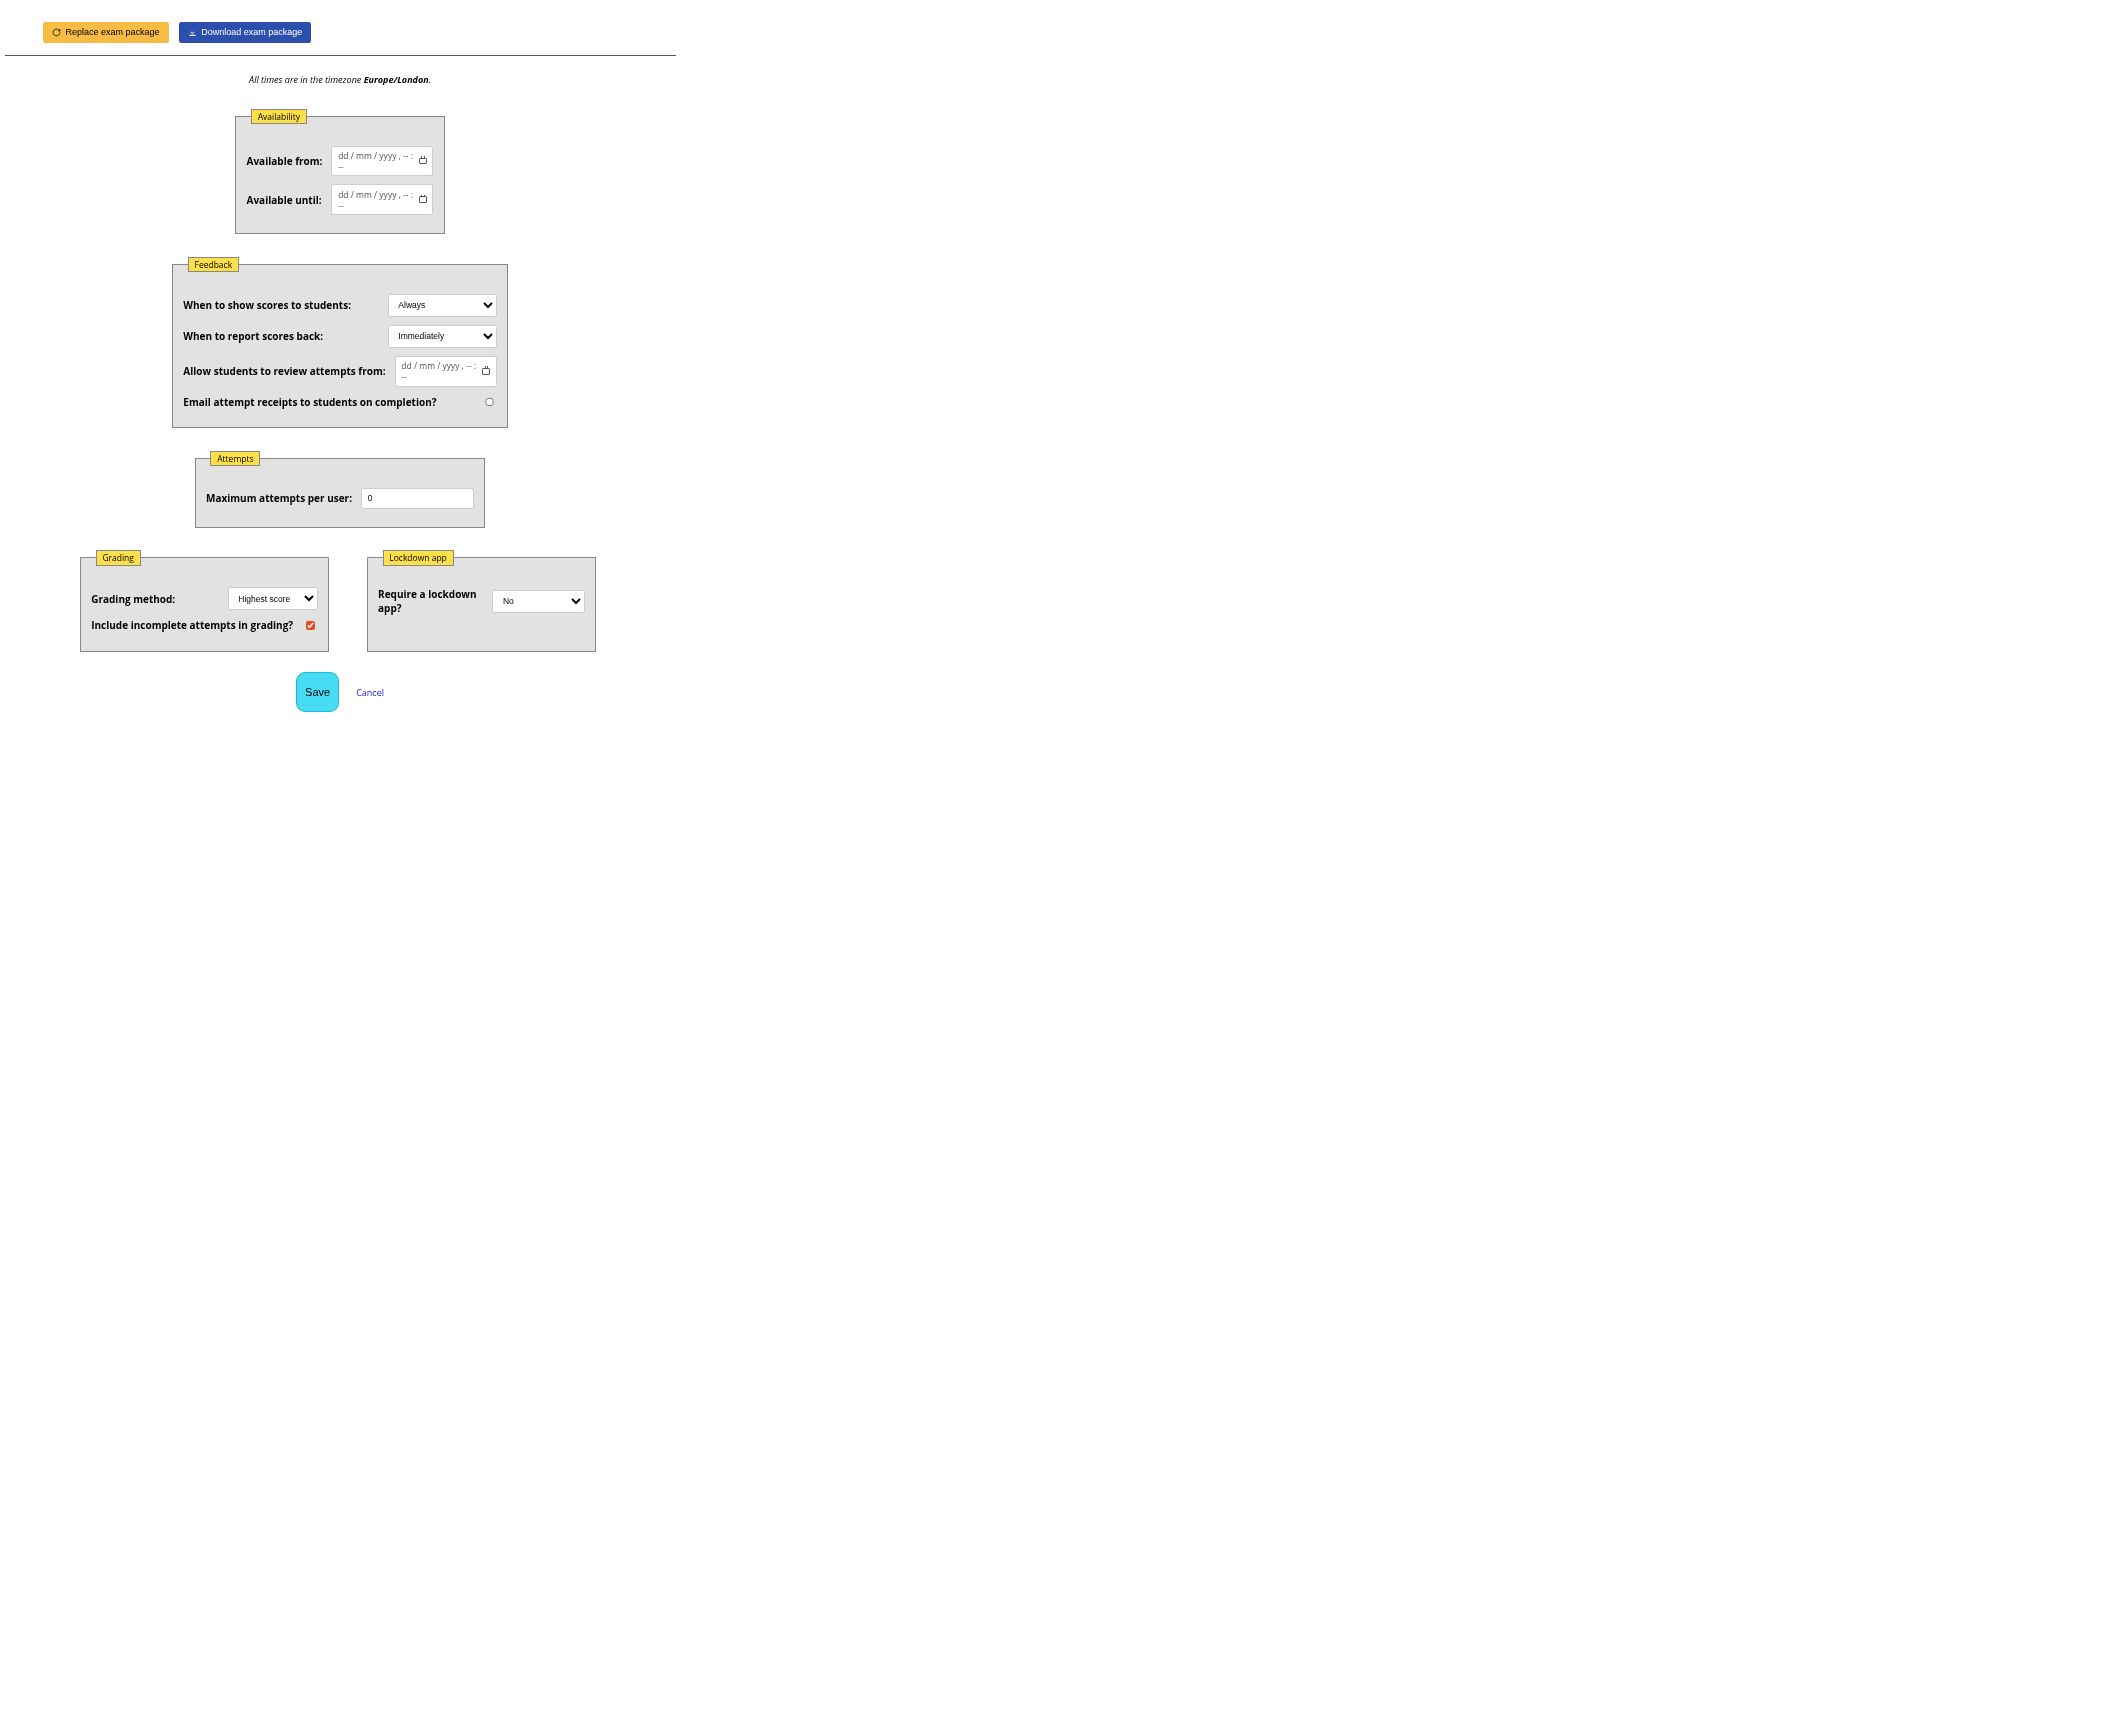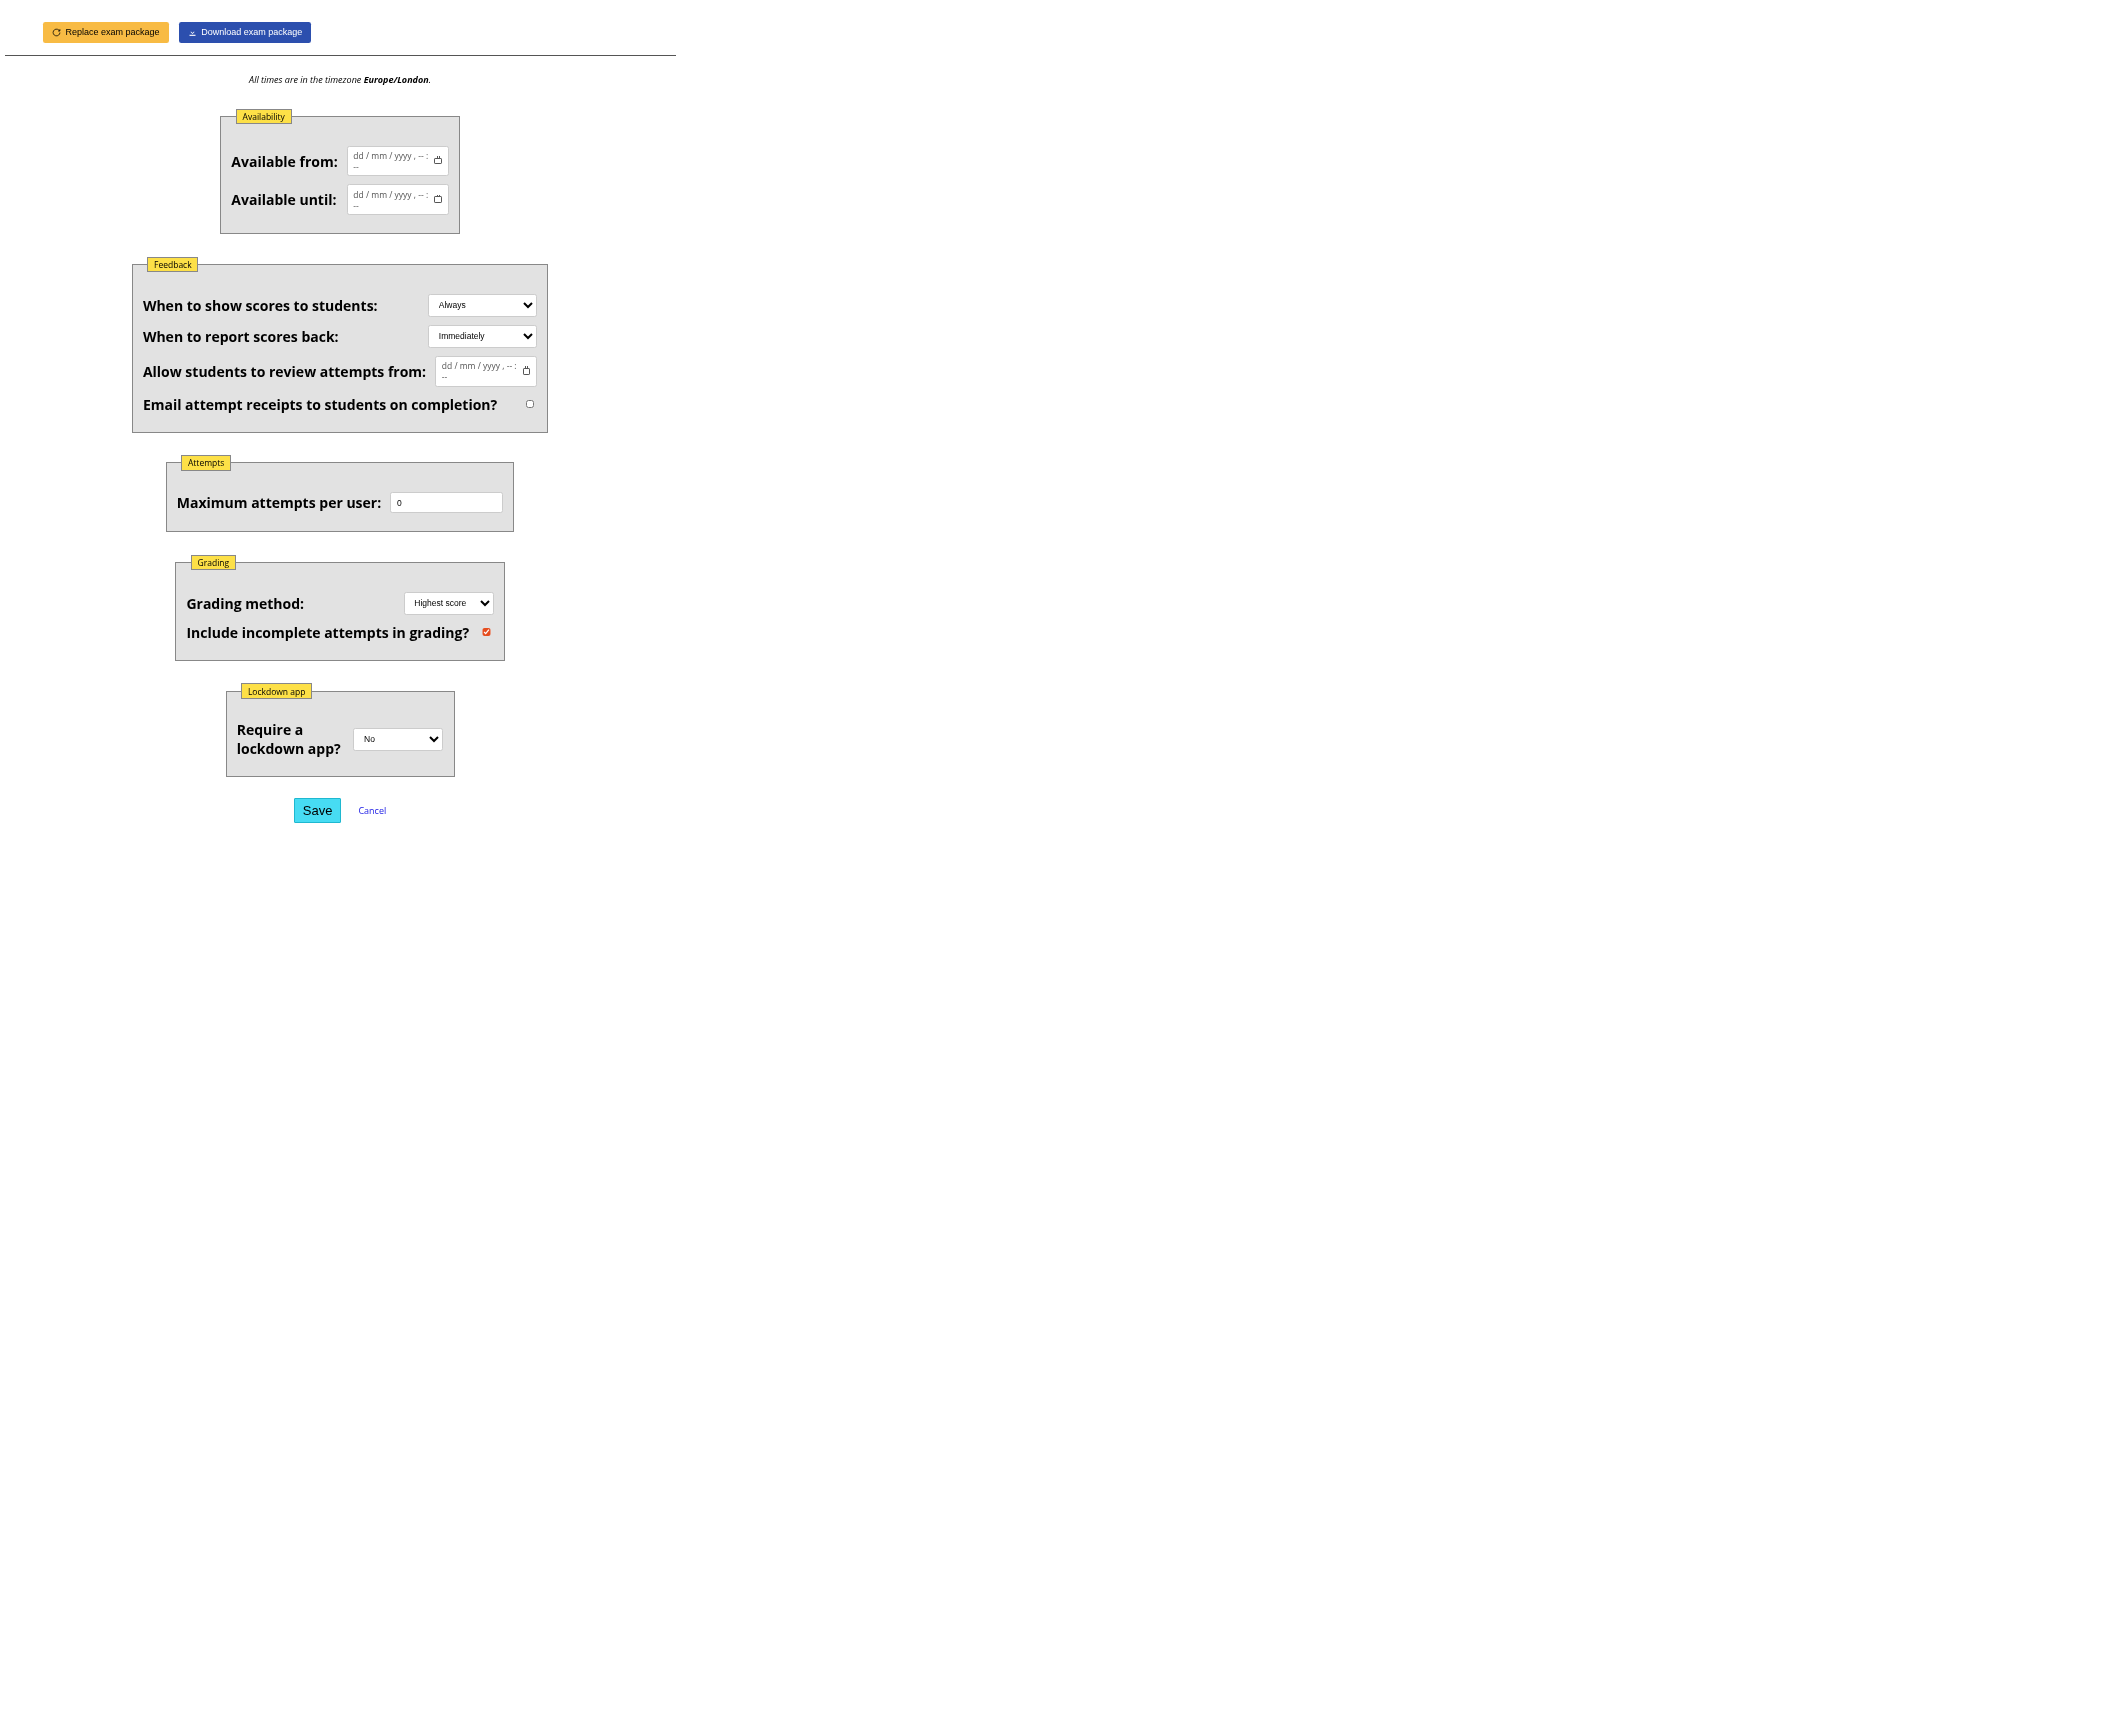--- a/index.html
+++ b/index.html
@@ -108,21 +108,21 @@
   }
   .field-row {
     display: flex;
     align-items: center;
     justify-content: space-between;
     gap: 9px;
     margin: 8px 0;
   }
   .field-row label, .field-row .lbl {
     font-weight: 700;
-    font-size: 14px;
+    font-size: 10px;
   }
   .datetime-mock {
     background: #fff;
     border: 0.6px solid #ccc;
     border-radius: 2.3px;
     padding: 3.4px 5.7px;
     display: inline-flex;
     align-items: center;
     gap: 5.7px;
     color: #555;
@@ -167,23 +167,23 @@
   .actions {
     display: flex;
     gap: 17px;
     justify-content: center;
     align-items: center;
     margin-top: 20.3px;
   }
   .save-btn {
     background: #47dcf3;
     border: 0.6px solid #1fb8d0;
-    padding: 4px 8px;
-    font-size: 13px;
-    border-radius: 1px;
+    padding: 13px 8px;
+    font-size: 11px;
+    border-radius: 9px;
     cursor: pointer;
   }
   .cancel-link {
     color: #2020e6;
     text-decoration: none;
     font-size: 9px;
   }
   .icon-svg { width: 9px; height: 9px; flex-shrink:0; }
 </style>
 </head>

